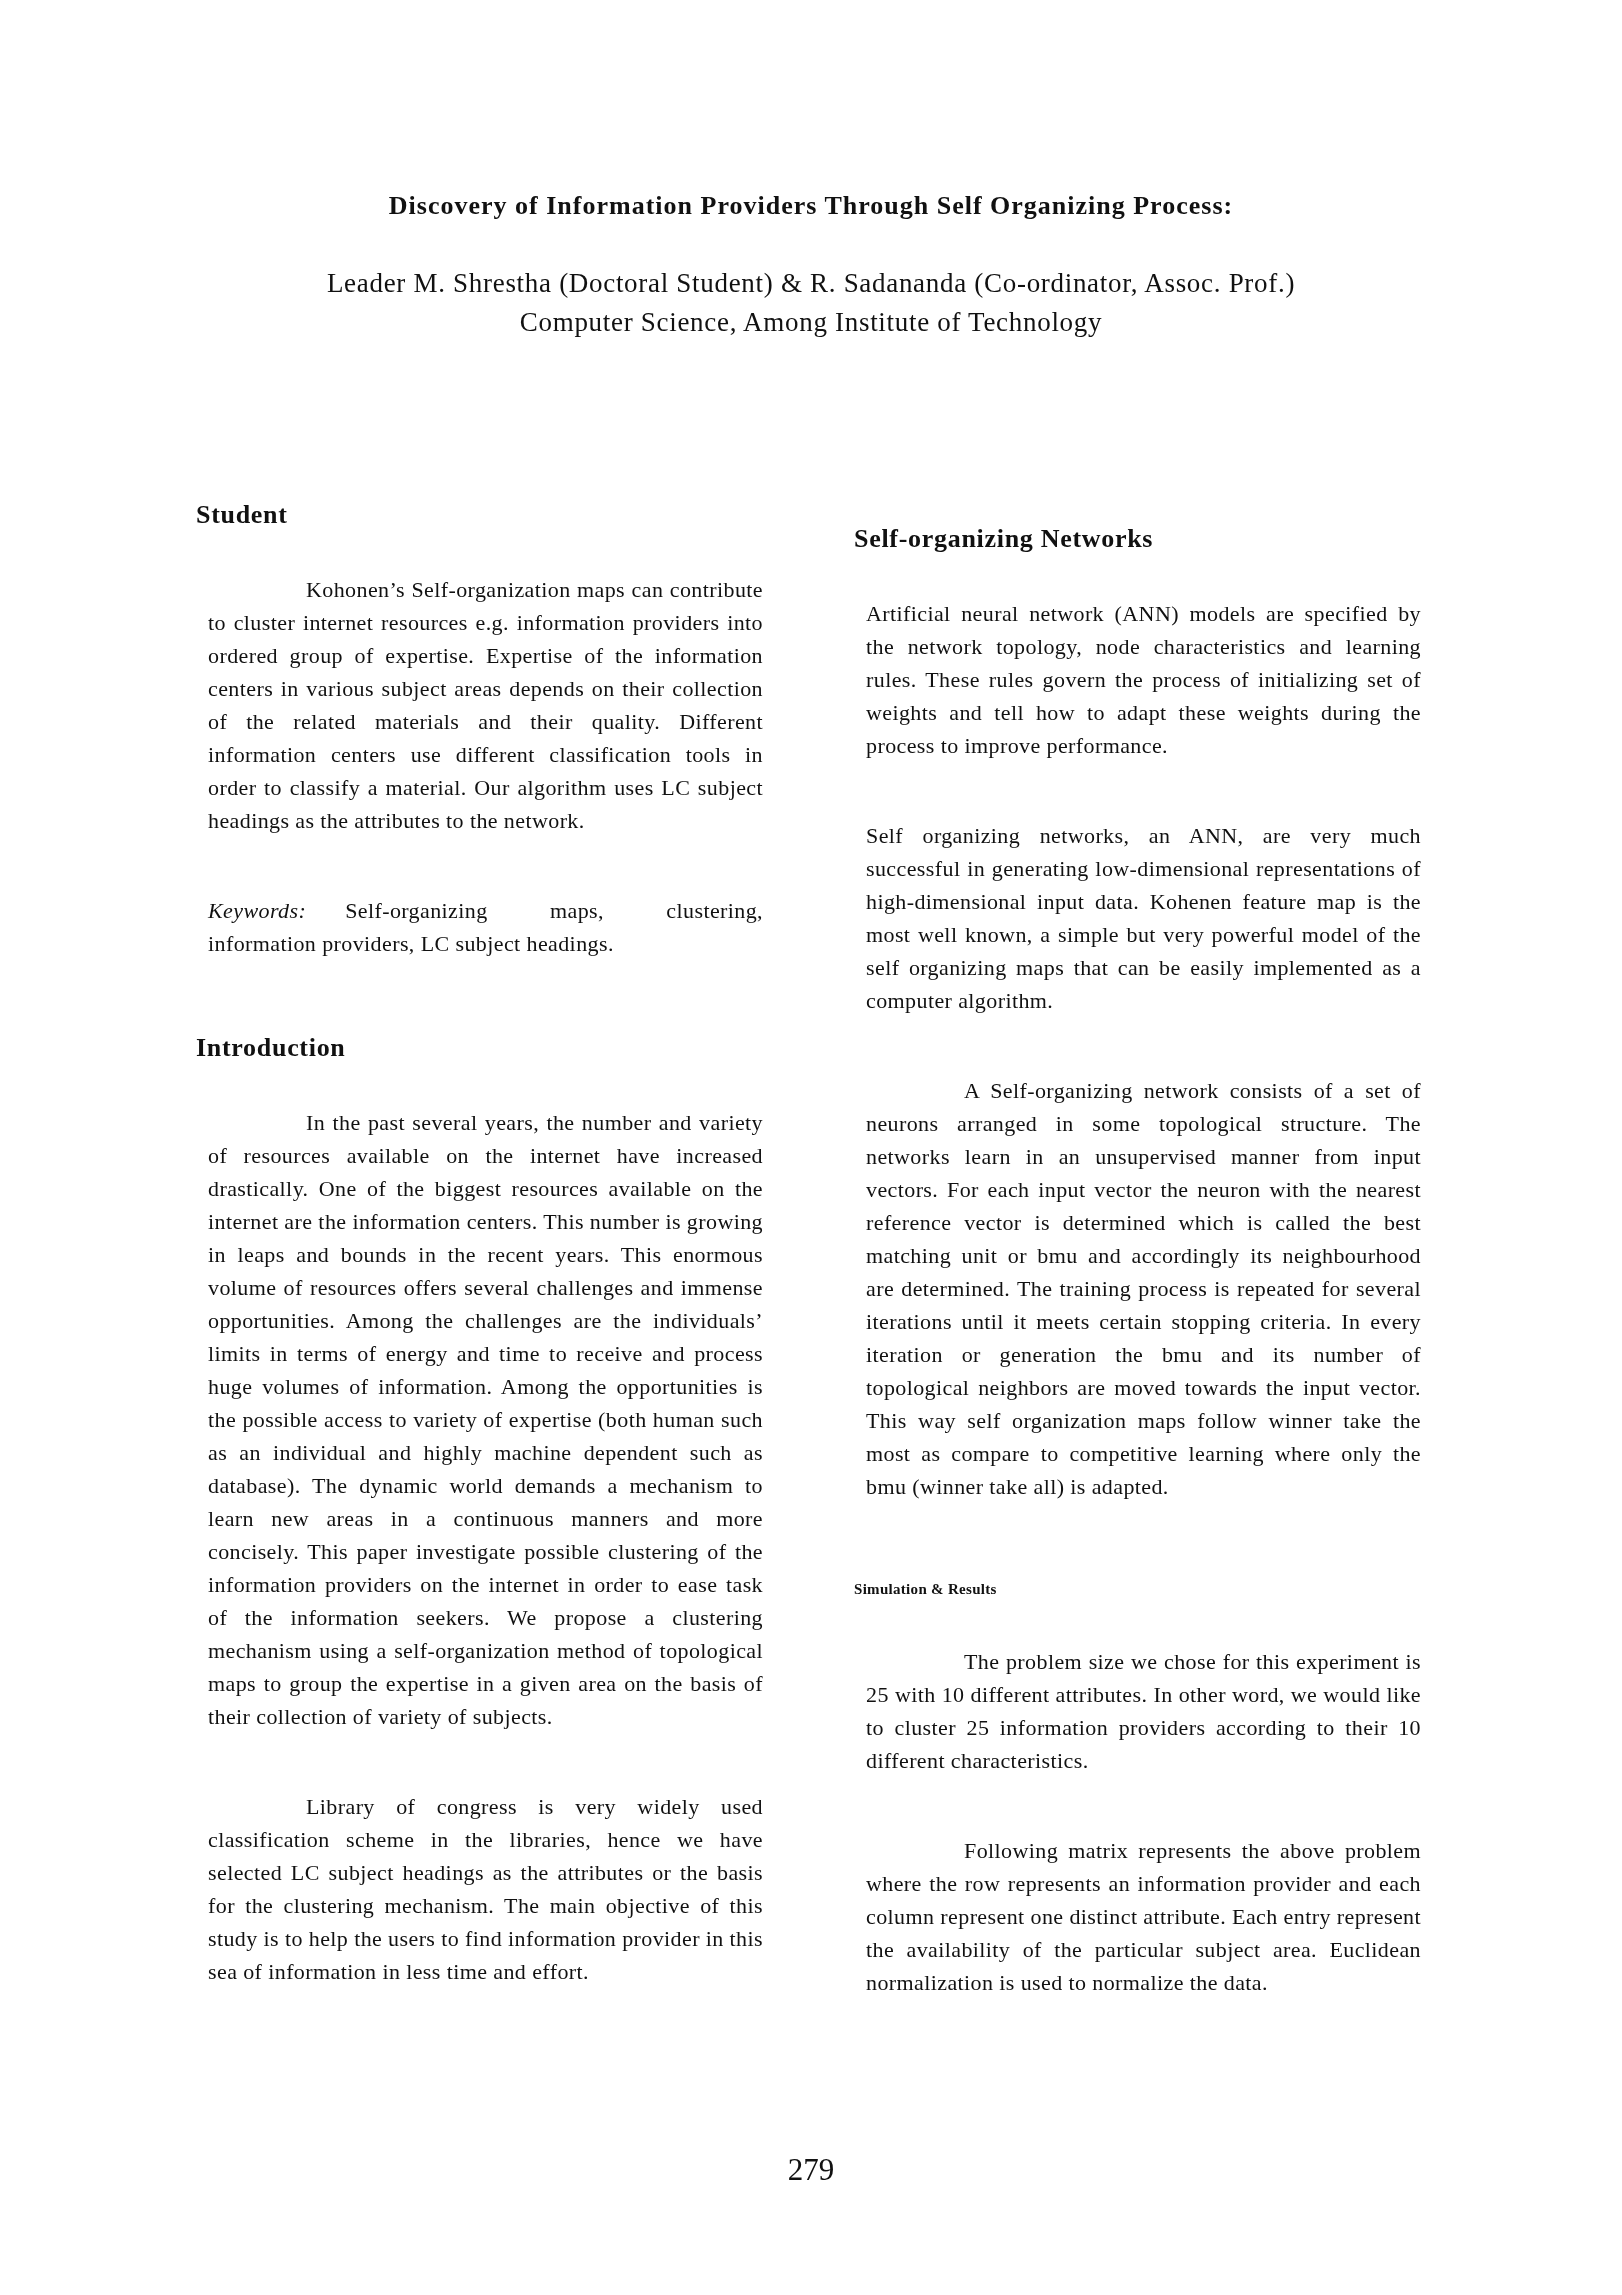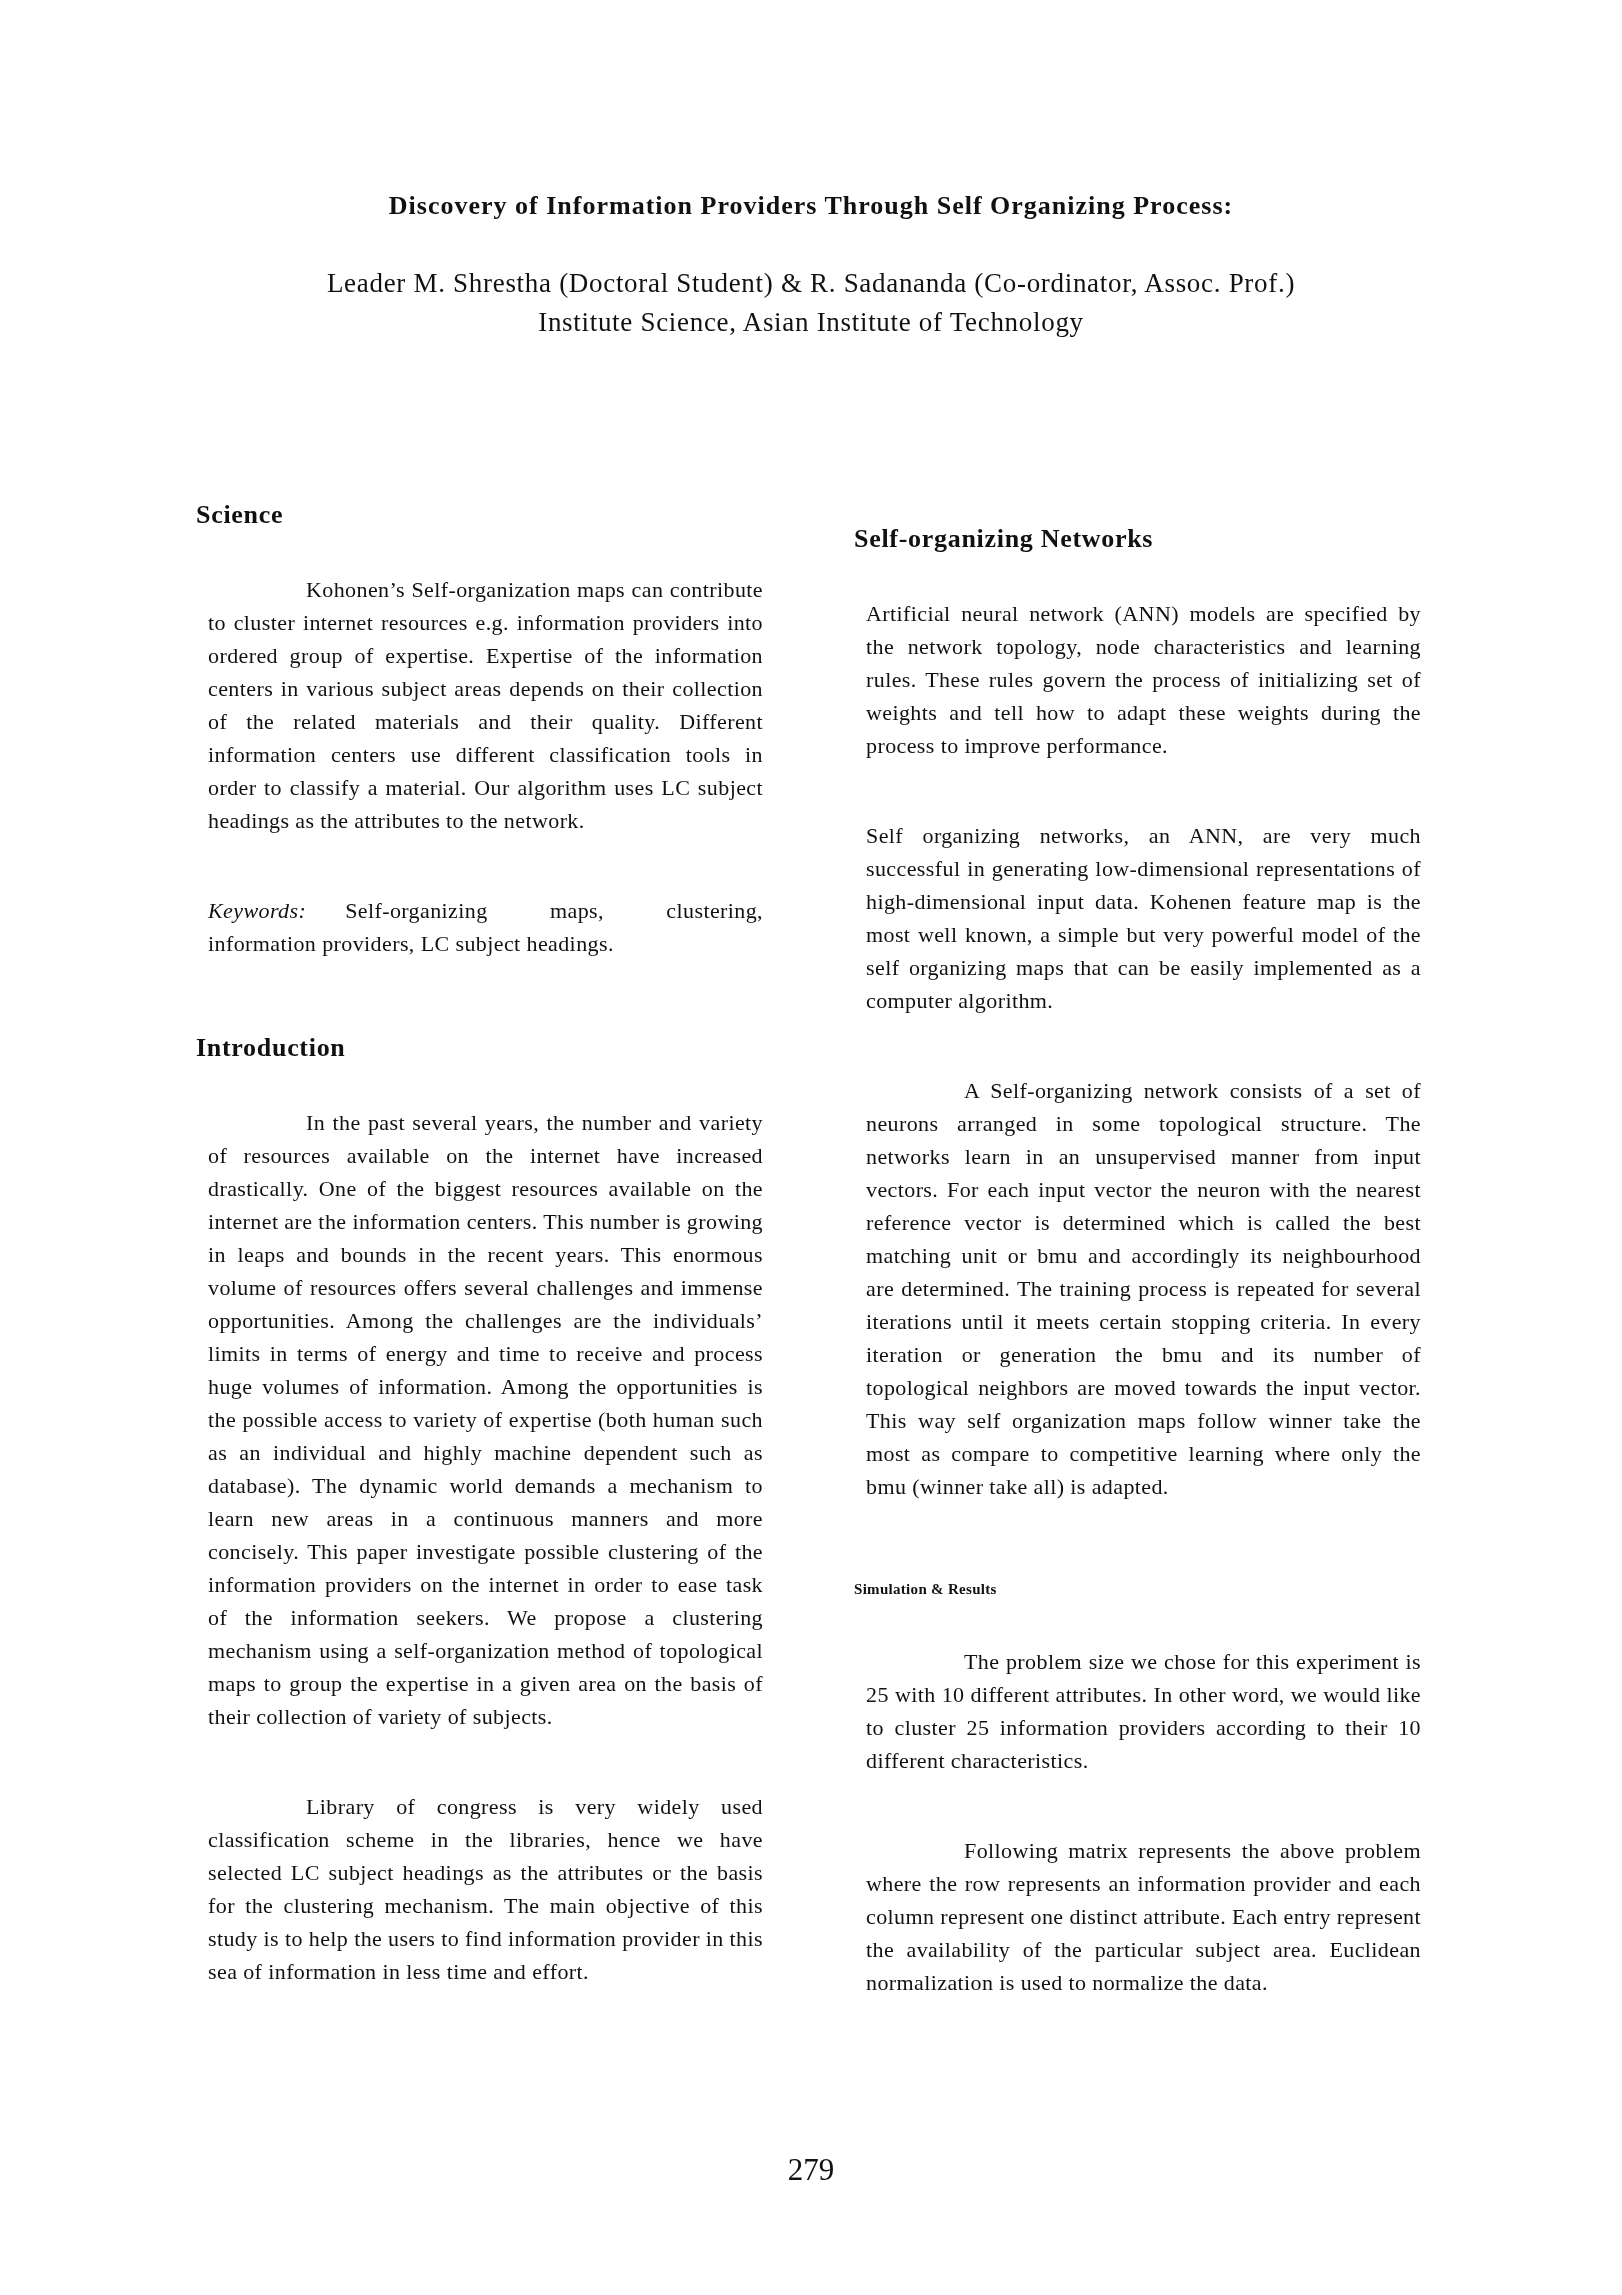--- a/index.html
+++ b/index.html
@@ -24,25 +24,25 @@
   .gap-sec { height: 59px; }
   .keywords-label { margin-right: 39px; font-style: italic; }
   .page-number { position: absolute; left: 0; width: 1622px; top: 2152px; text-align: center;
                  font-size: 31px; }
 </style>
 </head>
 <body>
 
 <div class="title">Discovery of Information Providers Through Self Organizing Process:</div>
 <div class="authors">Leader M. Shrestha (Doctoral Student) &amp; R. Sadananda (Co-ordinator, Assoc. Prof.)</div>
-<div class="affil">Institute Science, Asian Institute of Technology</div>
+<div class="affil">Computer Science, Among Institute of Technology</div>
 
 <div class="col col-left">
   <section>
-    <h2>Science</h2>
+    <h2>Student</h2>
     <div class="gap-h"></div>
     <p class="indent">Kohonen’s Self-organization maps can contribute to cluster internet resources e.g. information providers into ordered group of expertise. Expertise of the information centers in various subject areas depends on their collection of the related materials and their quality. Different information centers use different classification tools in order to classify a material. Our algorithm uses LC subject headings as the attributes to the network.</p>
     <div class="gap-p"></div>
     <p><span class="keywords-label">Keywords:</span><span>Self-organizing maps, clustering, information providers, LC subject headings.</span></p>
   </section>
   <div class="gap-sec"></div>
   <section>
     <h2>Introduction</h2>
     <div class="gap-h"></div>
     <p class="indent">In the past several years, the number and variety of resources available on the internet have increased drastically. One of the biggest resources available on the internet are the information centers. This number is growing in leaps and bounds in the recent years. This enormous volume of resources offers several challenges and immense opportunities. Among the challenges are the individuals’ limits in terms of energy and time to receive and process huge volumes of information. Among the opportunities is the possible access to variety of expertise (both human such as an individual and highly machine dependent such as database). The dynamic world demands a mechanism to learn new areas in a continuous manners and more concisely. This paper investigate possible clustering of the information providers on the internet in order to ease task of the information seekers. We propose a clustering mechanism using a self-organization method of topological maps to group the expertise in a given area on the basis of their collection of variety of subjects.</p>

